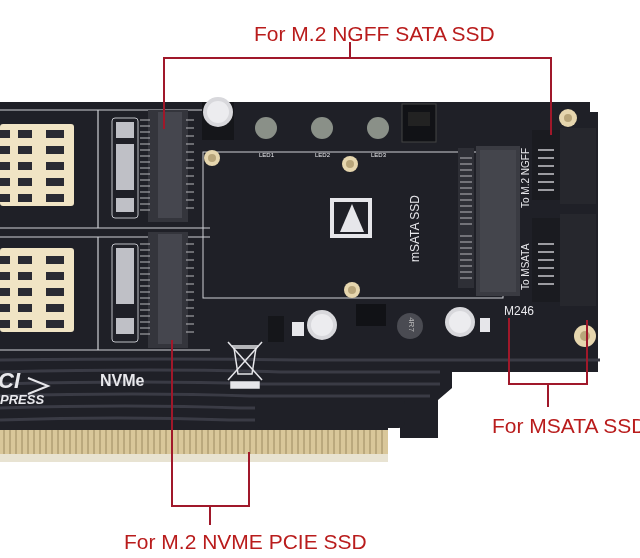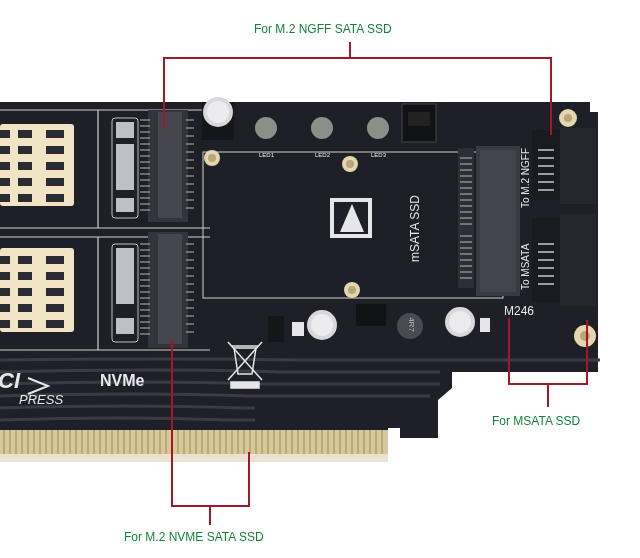--- a/index.html
+++ b/index.html
@@ -1,18 +1,18 @@
 <!DOCTYPE html>
 <html><head>
 <meta charset="utf-8">
 <style>
   html,body{margin:0;padding:0;background:#fff;}
   body{width:640px;height:558px;position:relative;overflow:hidden;font-family:"Liberation Sans",sans-serif;}
   .board{position:absolute;left:0;top:0;width:640px;height:558px;}
-  .label{position:absolute;color:#15803d;font-size:12px;white-space:nowrap;font-family:"Liberation Sans",sans-serif;}
+  .label{position:absolute;color:#b91c1c;font-size:21px;white-space:nowrap;font-family:"Liberation Sans",sans-serif;}
   .line{position:absolute;background:#a0182a;}
   .silk{position:absolute;color:#e8e8ec;font-family:"Liberation Sans",sans-serif;white-space:nowrap;}
 </style>
 </head>
 <body>
 
 <svg class="board" width="640" height="558" viewBox="0 0 640 558" xmlns="http://www.w3.org/2000/svg">
 
   <path d="M0,102 L590,102 L590,112 L598,112 L598,372 L452,372 L452,388 L438,400 L438,438 L400,438 L400,412 L388,412 L388,455 L0,455 Z" fill="#1f2027"></path>
 
@@ -332,21 +332,21 @@
     <line x1="232" y1="346" x2="258" y2="346"></line>
     <line x1="228" y1="342" x2="262" y2="380"></line>
     <line x1="262" y1="342" x2="228" y2="380"></line>
     <rect x="231" y="382" width="28" height="6" fill="#e6e6ea"></rect>
   </g>
 
   <path d="M28,378 L48,386 L28,394" stroke="#e6e6ea" stroke-width="2" fill="none"></path>
 </svg>
 
 <div class="silk" style="left:-2px;top:368px;font-size:22px;font-weight:bold;font-style:italic;">CI</div>
-<div class="silk" style="left:19px;top:392px;font-size:13px;font-weight:normal;font-style:italic;">PRESS</div>
+<div class="silk" style="left:0;top:392px;font-size:13px;font-weight:bold;font-style:italic;">PRESS</div>
 <div class="silk" style="left:100px;top:372px;font-size:16px;font-weight:bold;">NVMe</div>
 <div class="silk" style="left:408px;top:206px;font-size:12px;transform:rotate(-90deg);transform-origin:left top;top:262px;">mSATA SSD</div>
 <div class="silk" style="left:520px;top:208px;font-size:10px;transform:rotate(-90deg);transform-origin:left top;">To M.2 NGFF</div>
 <div class="silk" style="left:520px;top:290px;font-size:10px;transform:rotate(-90deg);transform-origin:left top;">To MSATA</div>
 <div class="silk" style="left:504px;top:304px;font-size:12px;">M246</div>
 <div class="silk" style="left:404px;top:320px;font-size:8px;color:#bbb;transform:rotate(90deg);">4R7</div>
 <div class="silk" style="left:259px;top:152px;font-size:6px;">LED1</div>
 <div class="silk" style="left:315px;top:152px;font-size:6px;">LED2</div>
 <div class="silk" style="left:371px;top:152px;font-size:6px;">LED3</div>
 
@@ -360,13 +360,13 @@
 <div class="line" style="left:508px;top:383px;width:80px;height:2px;"></div>
 <div class="line" style="left:547px;top:383px;width:2px;height:24px;"></div>
 
 <div class="line" style="left:171px;top:340px;width:2px;height:166px;"></div>
 <div class="line" style="left:248px;top:452px;width:2px;height:54px;"></div>
 <div class="line" style="left:171px;top:505px;width:79px;height:2px;"></div>
 <div class="line" style="left:209px;top:505px;width:2px;height:20px;"></div>
 
 <div class="label" style="left:254px;top:22px;">For M.2 NGFF SATA SSD</div>
 <div class="label" style="left:492px;top:414px;">For MSATA SSD</div>
-<div class="label" style="left:124px;top:530px;">For M.2 NVME SATA SSD</div>
+<div class="label" style="left:124px;top:530px;">For M.2 NVME PCIE SSD</div>
 
 </body></html>

